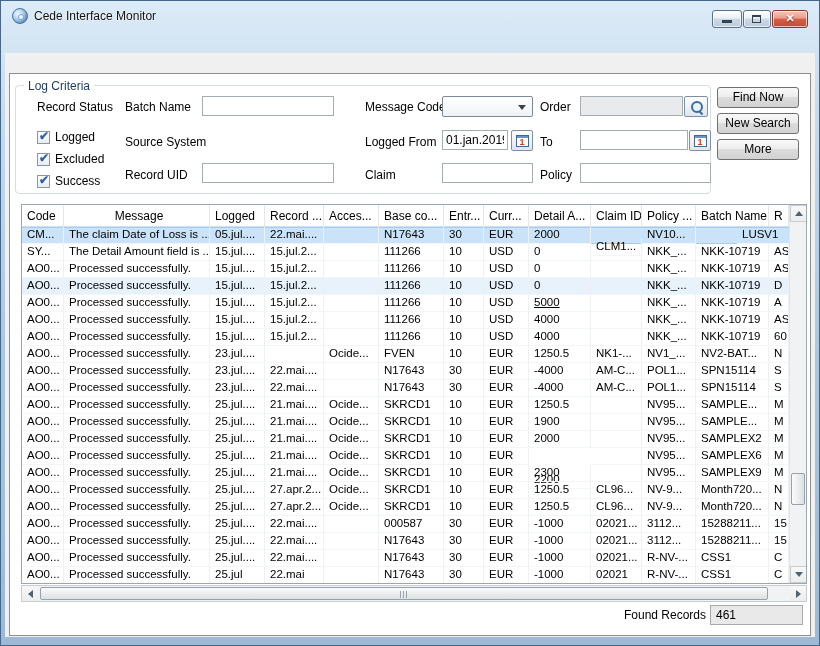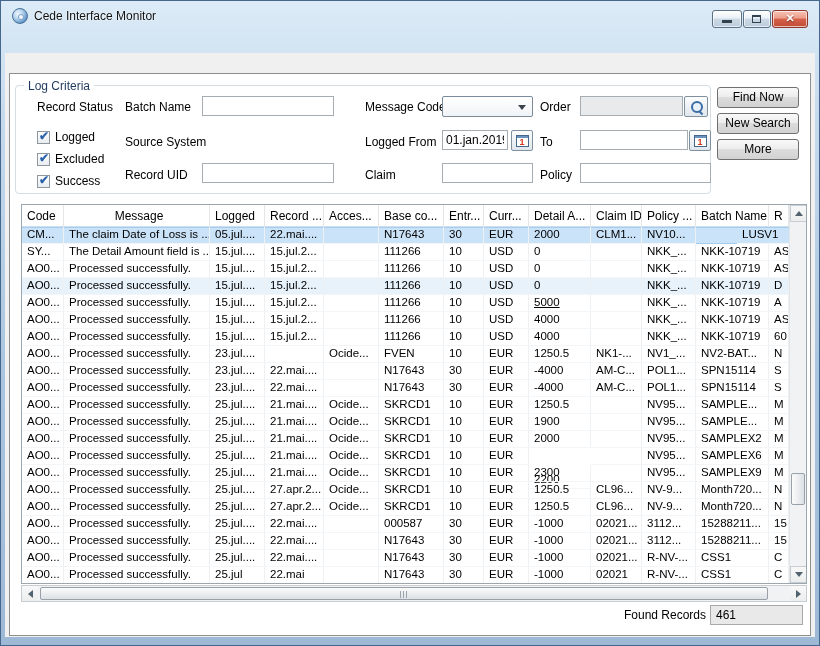--- a/index.html
+++ b/index.html
@@ -210,21 +210,21 @@
             <div class="tr sel">
               <div class="td" style="width: 42px;">CM...</div>
               <div class="td" style="width: 146px;">The claim Date of Loss is ...</div>
               <div class="td" style="width: 55px;">05.jul....</div>
               <div class="td" style="width: 59px;">22.mai....</div>
               <div class="td" style="width: 55px;"></div>
               <div class="td" style="width: 65px;">N17643</div>
               <div class="td" style="width: 40px;">30</div>
               <div class="td" style="width: 45px;">EUR</div>
               <div class="td" style="width: 62px;">2000</div>
-              <div class="td" style="width: 51px;">CLM1...</div>
+              <div class="td" style="width: 51px; margin-top: 12px;">CLM1...</div>
               <div class="td" style="width: 54px;">NV10...</div>
               <div class="td" style="width: 73px; margin-left: 41px;">LUSV1</div>
               <div class="td" style="width: 20px;">LU</div>
             </div>
             <div class="tr">
               <div class="td" style="width: 42px;">SY...</div>
               <div class="td" style="width: 146px;">The Detail Amount field is ...</div>
               <div class="td" style="width: 55px;">15.jul....</div>
               <div class="td" style="width: 59px;">15.jul.2...</div>
               <div class="td" style="width: 55px;"></div>

